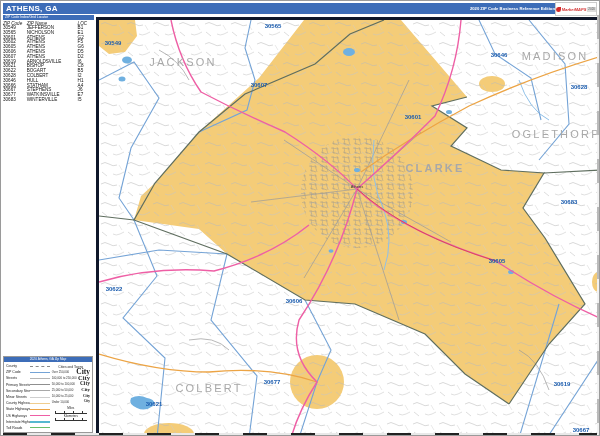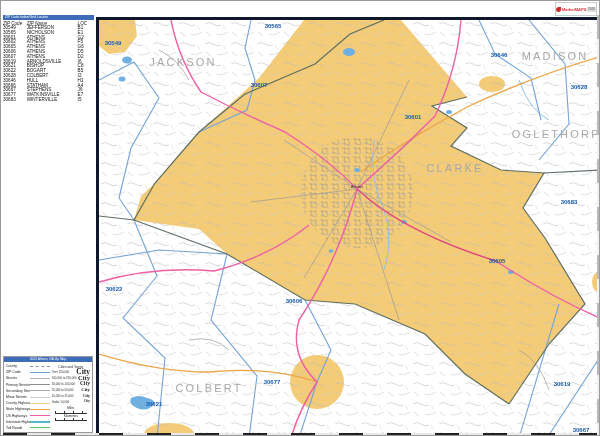--- a/index.html
+++ b/index.html
@@ -53,20 +53,24 @@
   .ruler-b{position:absolute;left:2px;right:2px;bottom:0;height:2px;
            background:repeating-linear-gradient(90deg,#222 0 24px,#e9e9e9 24px 48px);}
   .ruler-r{position:absolute;top:14px;bottom:2px;right:0;width:2px;
            background:repeating-linear-gradient(180deg,#bbb 0 24px,#f2f2f2 24px 48px);}
 </style>
 </head>
 <body>
 
 <div class="page">
 
+  <div class="topbar">
+    <span class="title">ATHENS, GA</span>
+    <span class="edition">2020 ZIP Code Business Reference Edition</span>
+  </div>
   <div class="logo">
     <span class="logo-glyph"></span>
     <span class="logo-text">MarketMAPS</span>
     <span class="logo-badge">2020</span>
   </div>
 
   <div class="sidebar">
     <div class="index-header">ZIP Code Index/Grid Locator</div>
     <table class="zip">
       <thead>
@@ -325,21 +329,21 @@
         <path d="M258,169 Q240,240 200,300 Q190,335 218,362 Q200,390 192,418"></path>
         <path d="M0,262 Q55,246 115,251 Q170,237 210,205"></path>
       </g>
       <path d="M258,169 Q310,215 397,241" stroke="#cc3333" stroke-width="0.6" fill="none"></path>
     </svg>
 
     <div class="map-labels">
         <span class="county-label" style="left: 84px; top: 42px;">JACKSON</span>
         <span class="county-label" style="left: 456px; top: 36px; text-align: right;">MADISON</span>
         <span class="county-label" style="left: 462px; top: 114px;">OGLETHORPE</span>
-        <span class="county-label" style="left: 356px; top: 148px;">CLARKE</span>
+        <span class="county-label" style="left: 336px; top: 148px; font-weight: bold;">CLARKE</span>
         <span class="county-label" style="left: 110px; top: 368px;">COLBERT</span>
         <span class="zip-label" style="left: 14px; top: 23px;">30549</span>
         <span class="zip-label" style="left: 174px; top: 6px;">30565</span>
         <span class="zip-label" style="left: 160px; top: 65px;">30607</span>
         <span class="zip-label" style="left: 400px; top: 35px;">30646</span>
         <span class="zip-label" style="left: 480px; top: 67px;">30628</span>
         <span class="zip-label" style="left: 314px; top: 97px;">30601</span>
         <span class="zip-label" style="left: 470px; top: 182px;">30683</span>
         <span class="zip-label" style="left: 398px; top: 241px;">30605</span>
         <span class="zip-label" style="left: 15px; top: 269px;">30622</span>

